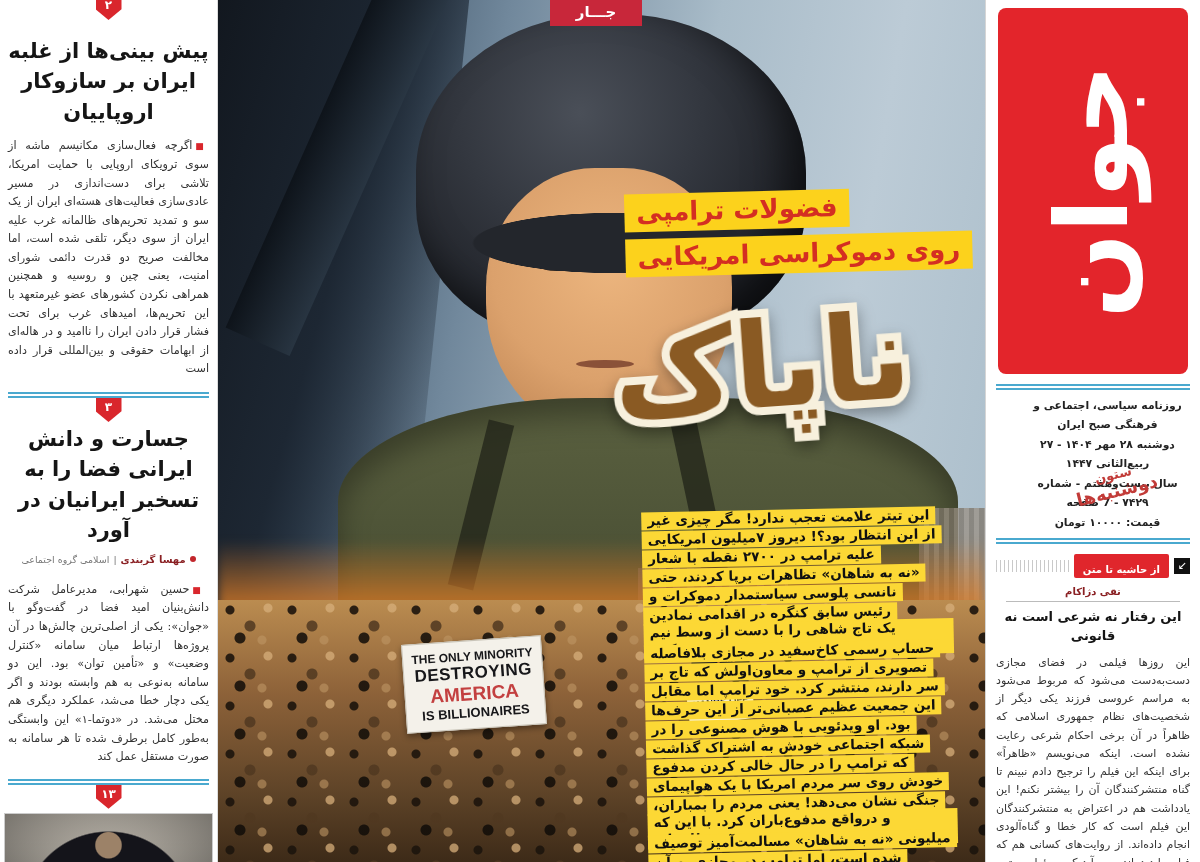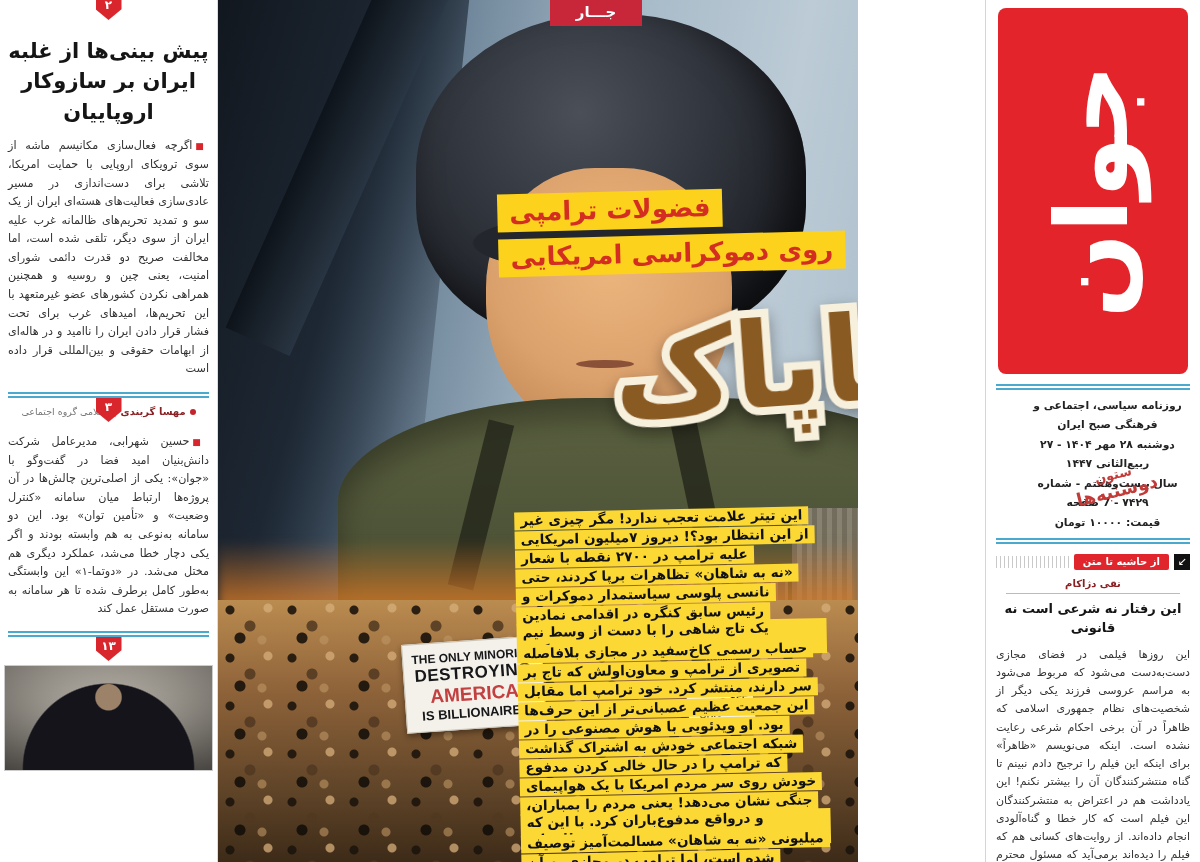--- a/index.html
+++ b/index.html
@@ -2,21 +2,21 @@
 <html lang="fa" dir="rtl"><head>
 <meta charset="utf-8">
 <style>
   * { margin:0; padding:0; box-sizing:border-box; }
   body { background:#777; font-family:"DejaVu Sans", sans-serif; }
   .page { position:relative; width:1200px; height:862px; margin:0 auto; background:#fff; overflow:hidden; direction:rtl; }
 
   
   .left-col  { position:absolute; left:0; top:0; width:218px; height:862px; background:#fff; border-right:1px solid #ddd; padding:0 8px; }
   .right-col { position:absolute; right:0; top:0; width:215px; height:862px; background:#fff; border-left:1px solid #d5d5d5; padding:0 10px; }
-  .center    { position:absolute; left:218px; top:0; width:640px; height:862px; overflow:hidden; background:#8fa6b8; }
+  .center    { position:absolute; left:218px; top:0; width:767px; height:862px; overflow:hidden; background:#8fa6b8; }
 
   
   .dbl-rule { position:relative; height:6px; border-top:2px solid #4aa9cf; border-bottom:2px solid #4aa9cf; }
   .ribbon { position:absolute; left:50%; transform:translateX(-50%); width:26px; height:24px; background:#d9262c;
             clip-path:polygon(0 0,100% 0,100% 55%,50% 100%,0 55%);
             color:#fff; font-size:12px; font-weight:bold; text-align:center; line-height:18px; z-index:3; }
   .headline { font-weight:bold; color:#151515; text-align:center; line-height:1.45; }
   .byline { display:flex; justify-content:center; align-items:center; gap:4px; font-size:9.5px; color:#777; }
   .byline .dot { width:6px; height:6px; border-radius:50%; background:#c2262c; display:inline-block; }
   .byline b { color:#8a2023; font-size:10px; }
@@ -45,21 +45,21 @@
   
   .logo-box { margin:8px 2px 0; height:366px; background:#e3252b; border-radius:8px; display:flex; align-items:center; justify-content:center; overflow:hidden; }
   .logo-word { transform:rotate(-90deg); color:#fff; font-size:100px; font-weight:bold; line-height:1; white-space:nowrap; }
   .mast-rule { margin-top:10px; }
   .mast-info { margin-top:6px;margin-left:29px; }
   .mast-info div { font-size:10.8px; font-weight:bold; color:#222; text-align:center; line-height:1.8; }
   .mast-rule2 { margin-top:6px; }
 
   .sec-head { display:flex; align-items:center; gap:5px; margin-top:10px; direction:rtl; }
   .corner-ic { width:16px; height:16px; background:#111; color:#fff; font-size:11px; line-height:16px; text-align:center; flex:0 0 auto; }
-  .sec-label { background:#e0262c; color:#fff; font-size:10px; font-weight:bold; padding:2px 9px 3px; border-radius:2px; white-space:nowrap; }
+  .sec-label { background:#e0262c; color:#fff; font-size:10px; font-weight:bold; padding:10px 9px 3px; border-radius:2px; white-space:nowrap; }
   .hatch { flex:1; height:12px; background:repeating-linear-gradient(90deg,#c9c9c9 0 1px,transparent 1px 4px); }
   .stamp { position:absolute; left:88px; top:468px; transform:rotate(-14deg); color:#c23b38; text-align:center; line-height:1.05; z-index:4; }
   .stamp .s1 { font-size:13px; font-weight:bold; }
   .stamp .s2 { font-size:18px; font-weight:bold; }
   .rc-byline1 { margin-top:8px; }
   .rc-head1 { margin-top:6px; font-size:13px; }
   .rc-body1 { margin-top:8px; font-size:11px; }
 
   
   .sky { position:absolute; inset:0; background:linear-gradient(100deg,#25313f 0%,#3d5266 14%,#71889c 32%,#a9bcc9 55%,#bccbd6 75%,#a8bcc9 100%); }
@@ -379,20 +379,21 @@
   <div class="left-col">
     <div style="position:relative;height:20px;">
       <div class="ribbon la1-ribbon">۲</div>
     </div>
     <div class="headline la-head1">پیش بینی‌ها از غلبه ایران بر سازوکار اروپاییان</div>
     <div class="body-txt la-body1"><span class="sq">■</span><span>اگرچه فعال‌سازی مکانیسم ماشه از سوی ترویکای اروپایی با حمایت امریکا، تلاشی برای دست‌اندازی در مسیر عادی‌سازی فعالیت‌های هسته‌ای ایران از یک سو و تمدید تحریم‌های ظالمانه غرب علیه ایران از سوی دیگر، تلقی شده است، اما مخالفت صریح دو قدرت دائمی شورای امنیت، یعنی چین و روسیه و همچنین همراهی نکردن کشورهای عضو غیرمتعهد با این تحریم‌ها، امیدهای غرب برای تحت فشار قرار دادن ایران را ناامید و در هاله‌ای از ابهامات حقوقی و بین‌المللی قرار داده است</span></div>
 
     <div class="dbl-rule lrule1">
       <div class="ribbon">۳</div>
     </div>
+    <div class="headline la-head2">جسارت و دانش ایرانی فضا را به تسخیر ایرانیان در آورد</div>
     <div class="byline la-byline2">
       <span class="dot"></span>
       <b>مهسا گربندی</b>
       <span>|</span>
       <span>اسلامی گروه اجتماعی</span>
     </div>
     <div class="body-txt la-body2"><span class="sq">■</span><span>حسین شهرابی، مدیرعامل شرکت دانش‌بنیان امید فضا در گفت‌وگو با «جوان»: یکی از اصلی‌ترین چالش‌ها در آن پروژه‌ها ارتباط میان سامانه «کنترل وضعیت» و «تأمین توان» بود. این دو سامانه به‌نوعی به هم وابسته بودند و اگر یکی دچار خطا می‌شد، عملکرد دیگری هم مختل می‌شد. در «دوتما-۱» این وابستگی به‌طور کامل برطرف شده تا هر سامانه به صورت مستقل عمل کند</span></div>
 
     <div class="dbl-rule lrule2">
       <div class="ribbon">۱۳</div>

